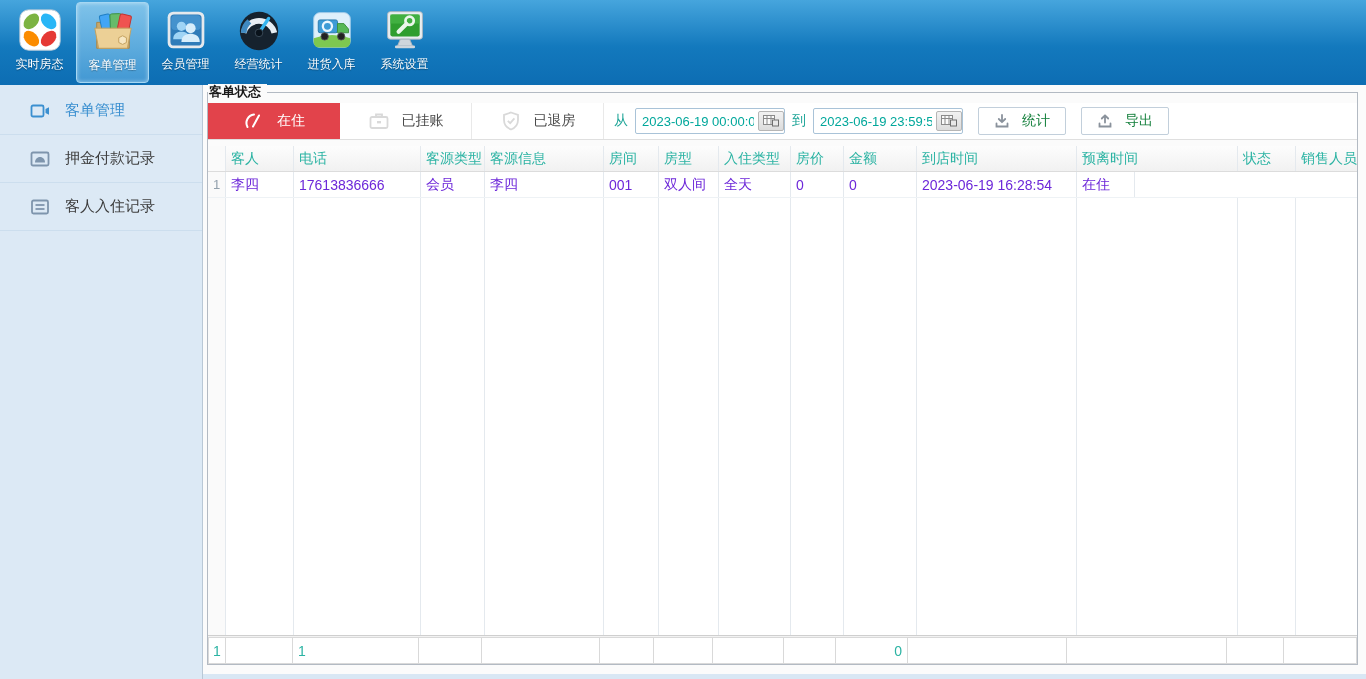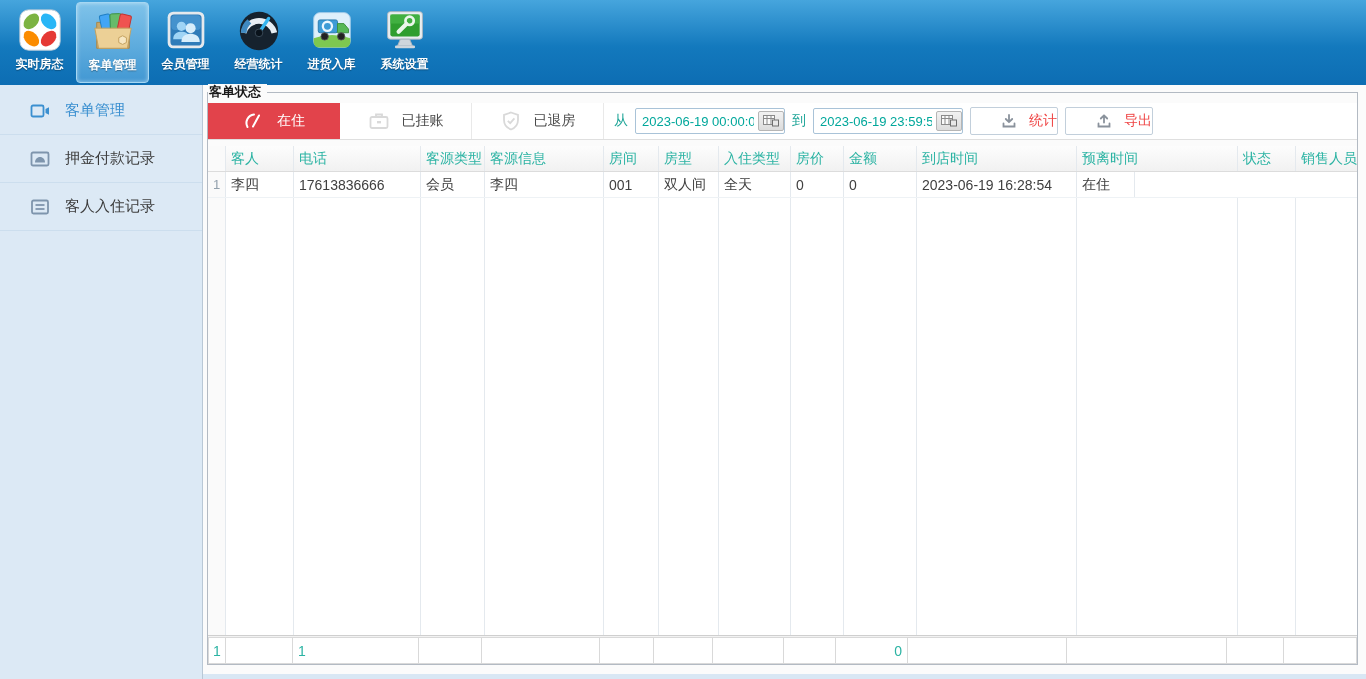--- a/index.html
+++ b/index.html
@@ -4,21 +4,21 @@
 <style>
   * { margin:0; padding:0; box-sizing:border-box; }
   html,body { width:1366px; height:679px; overflow:hidden; }
   body { font-family:"Liberation Sans","DejaVu Sans",sans-serif; background:#d6e5f2; }
 
   
   .toolbar { height:85px; background:linear-gradient(#46a5dd,#1379bd 55%,#0d6db3); display:flex; align-items:stretch; padding:2px 0 2px 3px; }
   .tb-item { width:73px; display:flex; flex-direction:column; align-items:center; justify-content:flex-start; padding-top:4px; gap:3px; color:#fff; font-size:12px; cursor:pointer; border-radius:4px; }
   .tb-item.active { background:linear-gradient(#7fc3ea,#4298d3); border:1px solid #a5d7f3; box-shadow:inset 0 0 4px rgba(255,255,255,.5); }
   .tb-icon { width:48px; height:48px; display:flex; align-items:center; justify-content:center; }
-  .tb-label { line-height:14px; text-shadow:0 1px 1px rgba(0,0,0,.35); white-space:nowrap;font-weight:bold; }
+  .tb-label { line-height:14px; text-shadow:0 1px 1px rgba(0,0,0,.35); white-space:nowrap; }
 
   
   .content { display:flex; height:594px; }
 
   
   .sidebar { width:203px; background:#dce9f5; border-right:1px solid #b9c8d6; padding-top:2px; }
   .sb-item { height:48px; display:flex; align-items:center; padding-left:30px; gap:15px; font-size:15px; color:#3c3c3c; border-bottom:1px solid #ccdeee; cursor:pointer; }
   .sb-item .sb-ic { width:20px; height:20px; color:#7e95ad; flex:none; }
   .sb-item.active { color:#3a8fd0; }
   .sb-item.active .sb-ic { color:#3a8fd0; }
@@ -36,30 +36,30 @@
   .tab .tab-ic { width:22px; height:22px; color:#d9d9d9; position:relative; flex:none; }
   .tab.active { background:#e2434b; color:#fff; border-right:none; }
   .tab.active .tab-ic { color:#fff; }
   .tab-dot { position:absolute; top:-2px; right:-2px; width:8px; height:8px; border-radius:50%; background:#e2434b; }
 
   .filterbar { flex:1; display:flex; align-items:center; padding:0 6px 0 10px; gap:7px; }
   .f-label { font-size:14px; color:#1fa598; flex:none; }
   .date-input { width:150px; height:26px; border:1px solid #a9c3d8; border-radius:2px; background:#fff; display:flex; align-items:center; padding:0 2px 0 6px; gap:4px; }
   .date-input input { border:none; outline:none; width:112px; font-size:13px; color:#00a79b; font-family:inherit; background:transparent; }
   .cal-btn { width:26px; height:20px; background:linear-gradient(#f2f2f2,#dcdcdc); border:1px solid #b6b6b6; border-radius:2px; display:flex; align-items:center; justify-content:center; cursor:pointer; flex:none; }
-  .act-btn { height:28px; width:88px; border:1px solid #c2cfdb; border-radius:2px; background:#fff; display:flex; align-items:center; justify-content:flex-end; gap:12px; font-size:14px; color:#ef4444; cursor:pointer; }
+  .act-btn { height:28px; width:88px; margin-left:8px; border:1px solid #c2cfdb; border-radius:2px; background:#fff; display:flex; align-items:center; justify-content:center; gap:12px; font-size:14px; color:#15803d; cursor:pointer; }
   .act-btn svg { color:#8a929c; }
 
   
   .table { margin-top:6px; flex:1; display:flex; flex-direction:column; background:#fff; overflow:hidden; }
   .trow { display:flex; align-items:stretch; }
   .thead { height:26px; background:linear-gradient(#fdfdfd,#f1f1f1); border-bottom:1px solid #dcdcdc; }
   .tdata { height:26px; border-bottom:1px solid #eef2f5; }
   .tfill { flex:1; }
-  .cell { flex:none; display:flex; align-items:center; padding-left:5px; font-size:14px; color:#404040; border-right:1px solid #e4e9ee; overflow:hidden; white-space:nowrap; }
+  .cell { flex:none; display:flex; align-items:center; padding-left:5px; font-size:14px; color:#6d28d9; border-right:1px solid #e4e9ee; overflow:hidden; white-space:nowrap; }
   .thead .cell { color:#2bb3a3; }
   .gut { width:18px; flex:none; border-right:1px solid #e4e9ee; display:flex; align-items:center; justify-content:center; font-size:13px; color:#93a1ad; background:#fafafa; }
   .c0{width:68px}.c1{width:127px}.c2{width:64px}.c3{width:119px}.c4{width:55px}.c5{width:60px}.c6{width:72px}.c7{width:53px}.c8{width:73px}.c9{width:160px}.c10{width:161px}.c11{width:58px}
   .c12{flex:1; border-right:none;}
 
   
   .tfoot { height:29px; background:#f2f2f2; border-top:1px solid #cfcfcf; padding-top:1px; }
   .tfoot .cell, .tfoot .gut { background:#fff; border:1px solid #d9d9d9; margin-left:-1px; font-size:14px; color:#2bb3a3; }
   .tfoot .gut { margin-left:0; }
   .tfoot .num-r { justify-content:flex-end; padding-right:5px; }

